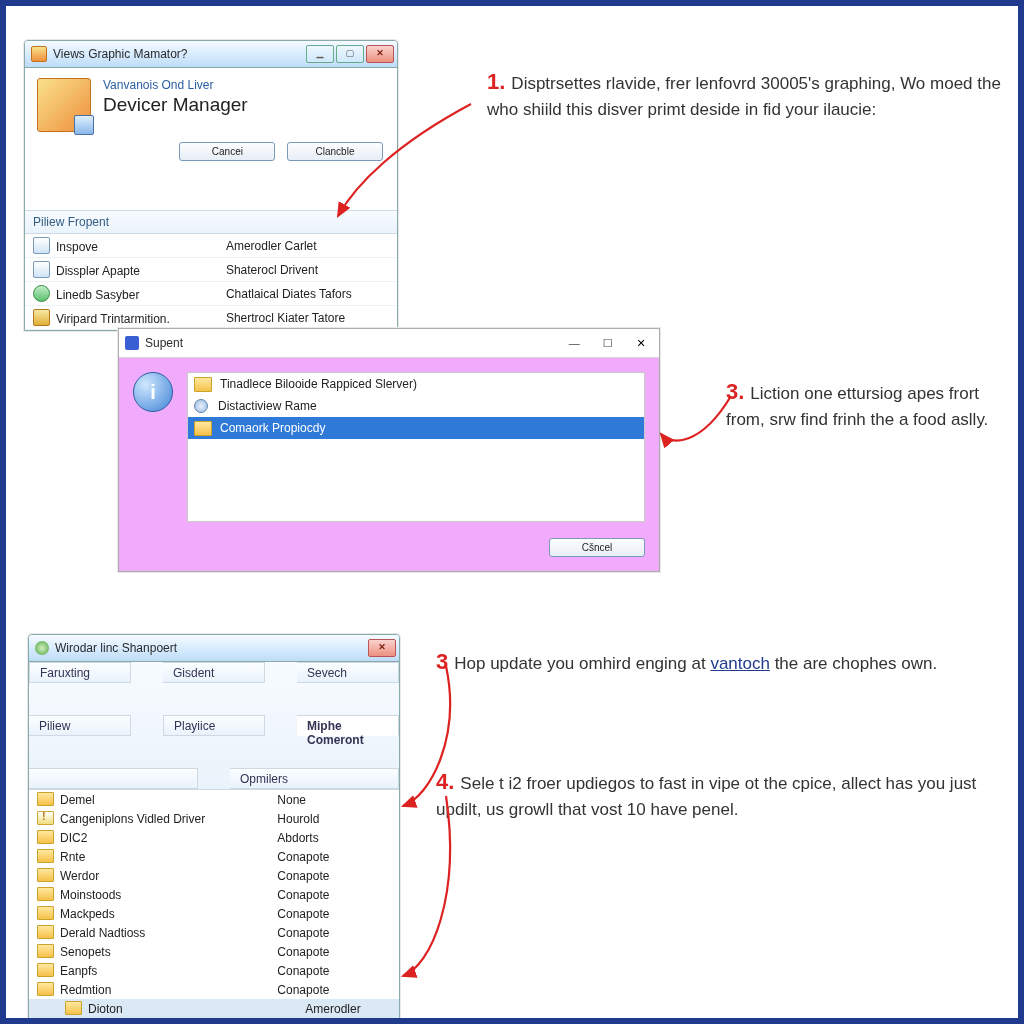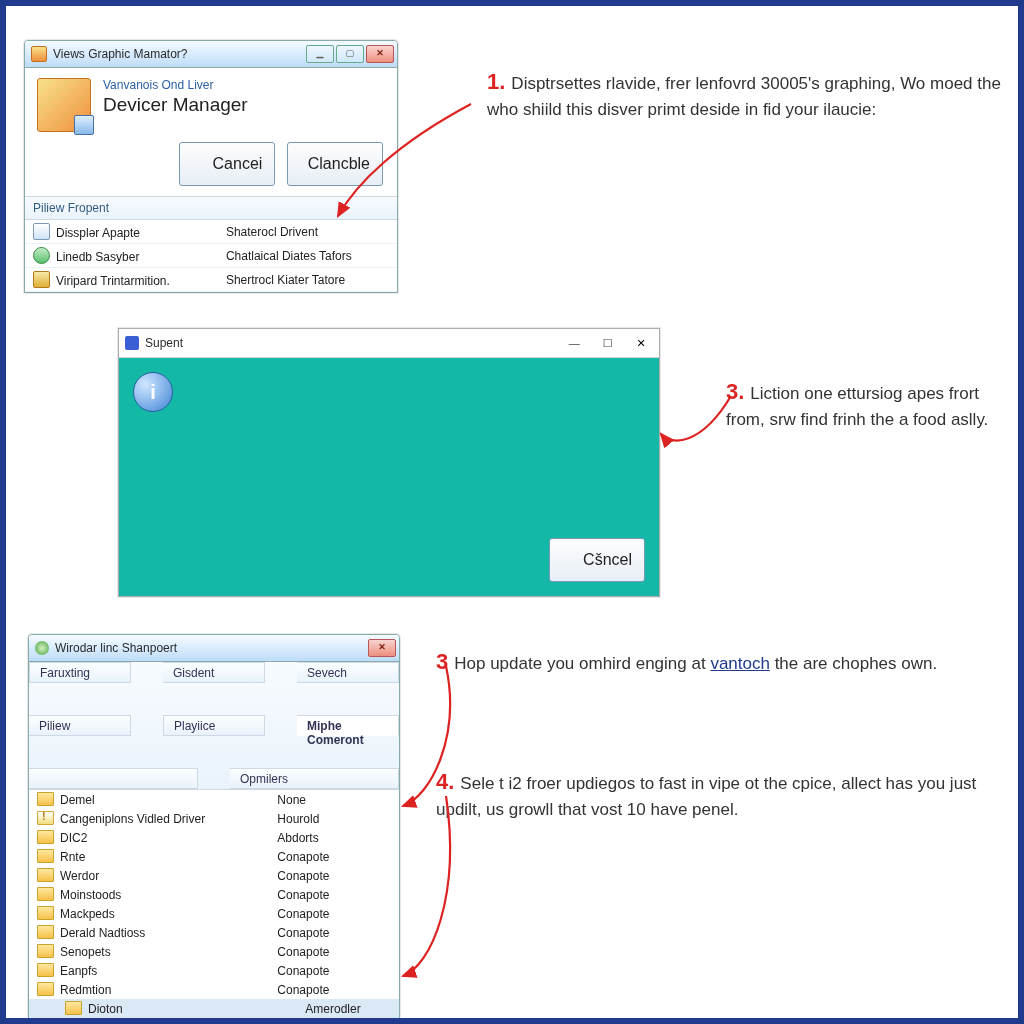--- a/index.html
+++ b/index.html
@@ -12,40 +12,40 @@
 .win{position:absolute;background:#fff;border:1px solid #8aa;border-radius:4px 4px 0 0;box-shadow:0 0 0 1px #e8e8e8;}
 .titlebar{height:26px;background:linear-gradient(#f5fbff,#d9ecff 50%,#bedcf6);border-bottom:1px solid #8aa;border-radius:3px 3px 0 0;display:flex;align-items:center;padding:0 3px 0 6px;font-size:12px;color:#2a2a2a;text-align:center;}
 .titlebar .ticon{width:14px;height:14px;margin-right:6px;}
 .titlebar .spacer{flex:1;}
 .winbtns{display:flex;gap:2px;}
 .winbtn{width:26px;height:16px;border:1px solid #6a8;border-radius:2px;background:linear-gradient(#eef7ff,#cfe8fb);font-size:9px;line-height:14px;text-align:center;color:#2a4;}
 .winbtn.min::before{content:"▁";color:#555;}
 .winbtn.max::before{content:"▢";color:#555;}
 .winbtn.close{background:linear-gradient(#f9d3cf,#ec907f);border-color:#b55;color:#7a1d10;}
 .winbtn.close::before{content:"✕";font-weight:bold;}
-.btn{display:inline-block;min-width:70px;padding:12px 12px;border:1px solid #7a98b8;border-radius:3px;background:linear-gradient(#fdfdfd,#e7eef6);font-size:16px;text-align:right;color:#222;}
+.btn{display:inline-block;min-width:70px;padding:3px 12px;border:1px solid #7a98b8;border-radius:3px;background:linear-gradient(#fdfdfd,#e7eef6);font-size:10px;text-align:center;color:#222;}
 
 
 #w1{left:18px;top:34px;width:372px;}
 #w1 .head{display:flex;padding:10px 12px 4px 12px;}
 #w1 .appicon{width:52px;height:52px;background:linear-gradient(135deg,#f9e18b,#ef8f3d);border:1px solid #c2711f;border-radius:3px;position:relative;margin-right:12px;}
 #w1 .appicon::after{content:"";position:absolute;right:-4px;bottom:-4px;width:18px;height:18px;background:linear-gradient(#dfefff,#89b8e9);border:1px solid #4671a2;border-radius:2px;}
 #w1 .headtxt .s{color:#2a5fa3;font-size:12px;}
 #w1 .headtxt .b{font-size:19px;margin-top:2px;color:#222;}
 #w1 .btnrow{text-align:right;padding:6px 14px 10px 0;}
 #w1 .btnrow .btn{margin-left:8px;}
-#w1 .tabrow{height:22px;border-top:1px solid #cfd9e4;border-bottom:1px solid #cfd9e4;background:linear-gradient(#f7fbff,#eaf3fb);padding-left:8px;font-size:12px;color:#335c82;display:flex;align-items:center;}
+#w1 .tabrow{height:22px;border-top:1px solid #cfd9e4;border-bottom:1px solid #cfd9e4;background:linear-gradient(#f7fbff,#eaf3fb);padding-left:8px;font-size:12px;color:#335c82;display:flex;align-items:center;margin-top:39px;}
 #w1 table{width:100%;border-collapse:collapse;font-size:12px;}
 #w1 td{padding:3px 8px;border-bottom:1px solid #eef2f6;white-space:nowrap;}
 #w1 td .ic{display:inline-block;width:15px;height:15px;margin-right:6px;vertical-align:-3px;border:1px solid #7a98b8;background:linear-gradient(#fff,#cfe4f6);border-radius:2px;}
 #w1 td .ic.g{background:linear-gradient(#c2edc8,#5bbf6c);border-color:#3a8d46;border-radius:50%;}
 #w1 td .ic.y{background:linear-gradient(#f7e9a6,#e0ae36);border-color:#b2791f;}
 
 
-#w2{left:112px;top:322px;width:540px;background:#14b8a6;border-color:#acacac;border-radius:0;}
+#w2{left:112px;top:322px;width:540px;background:#f0abfc;border-color:#acacac;border-radius:0;}
 #w2 .titlebar{background:#fff;border-bottom:1px solid #d4d4d4;height:28px;border-radius:0;}
 #w2 .titlebar .ticon{background:#3a5fd4;border-radius:2px;width:14px;height:14px;}
 #w2 .plainbtns .pb{width:30px;height:20px;display:inline-flex;align-items:center;justify-content:center;font-size:11px;color:#444;}
 #w2 .plainbtns .pb:last-child{color:#000;}
 #w2 .body{display:flex;padding:14px 14px 6px 14px;height:150px;}
 #w2 .info{width:38px;height:38px;border-radius:50%;background:radial-gradient(circle at 30% 30%,#cfe7ff,#3f83d6);border:1px solid #2a5fa3;display:flex;align-items:center;justify-content:center;color:#fff;font-weight:bold;font-size:20px;margin-right:14px;}
 #w2 .list{flex:1;border:1px solid #c9c9c9;background:#fff;}
 #w2 .row{display:flex;align-items:center;height:22px;padding:0 6px;font-size:12px;}
 #w2 .row .fic{width:16px;height:13px;margin-right:8px;background:linear-gradient(#ffe8a0,#f5c14a);border:1px solid #caa42a;border-radius:1px;}
 #w2 .row .ric{width:12px;height:12px;margin-right:10px;background:radial-gradient(#e8f1fb,#96b9df);border:1px solid #5f85af;border-radius:50%;}
@@ -120,20 +120,24 @@
     <div class="btnrow">
       <span class="btn">Cancei</span>
       <span class="btn">Clancble</span>
     </div>
     <div class="tabrow">
         <span>Piliew Fropent</span>
       </div>
     <table>
         <tbody id="w1rows">
           <tr>
+            <td><span class="ic "></span><span>Inspove</span></td>
+            <td>Amerodler Carlet</td>
+          </tr>
+          <tr>
             <td><span class="ic "></span><span>Dissplər Apapte</span></td>
             <td>Shaterocl Drivent</td>
           </tr>
           <tr>
             <td><span class="ic g"></span><span>Linedb Sasyber</span></td>
             <td>Chatlaical Diates Tafors</td>
           </tr>
           <tr>
             <td><span class="ic y"></span><span>Viripard Trintarmition.</span></td>
             <td>Shertrocl Kiater Tatore</td>
@@ -149,20 +153,34 @@
       <span>Supent</span>
       <span class="spacer"></span>
       <span class="plainbtns">
         <span class="pb">—</span>
         <span class="pb">☐</span>
         <span class="pb">✕</span>
       </span>
     </div>
     <div class="body">
       <div class="info">i</div>
+      <div class="list" id="w2list">
+          <div class="row">
+            <span class="fic"></span>
+            <span>Tinadlece Bilooide Rappiced Slerver)</span>
+          </div>
+          <div class="row">
+            <span class="ric"></span>
+            <span>Distactiview Rame</span>
+          </div>
+          <div class="row sel">
+            <span class="fic"></span>
+            <span>Comaork Propiocdy</span>
+          </div>
+        </div>
     </div>
     <div class="foot"><span class="btn">Cšncel</span></div>
   </div>
 
   
   <div id="w3" class="win">
     <div class="titlebar">
       <span class="ticon"></span>
       <span>Wirodar linc Shanpoert</span>
       <span class="spacer"></span>

